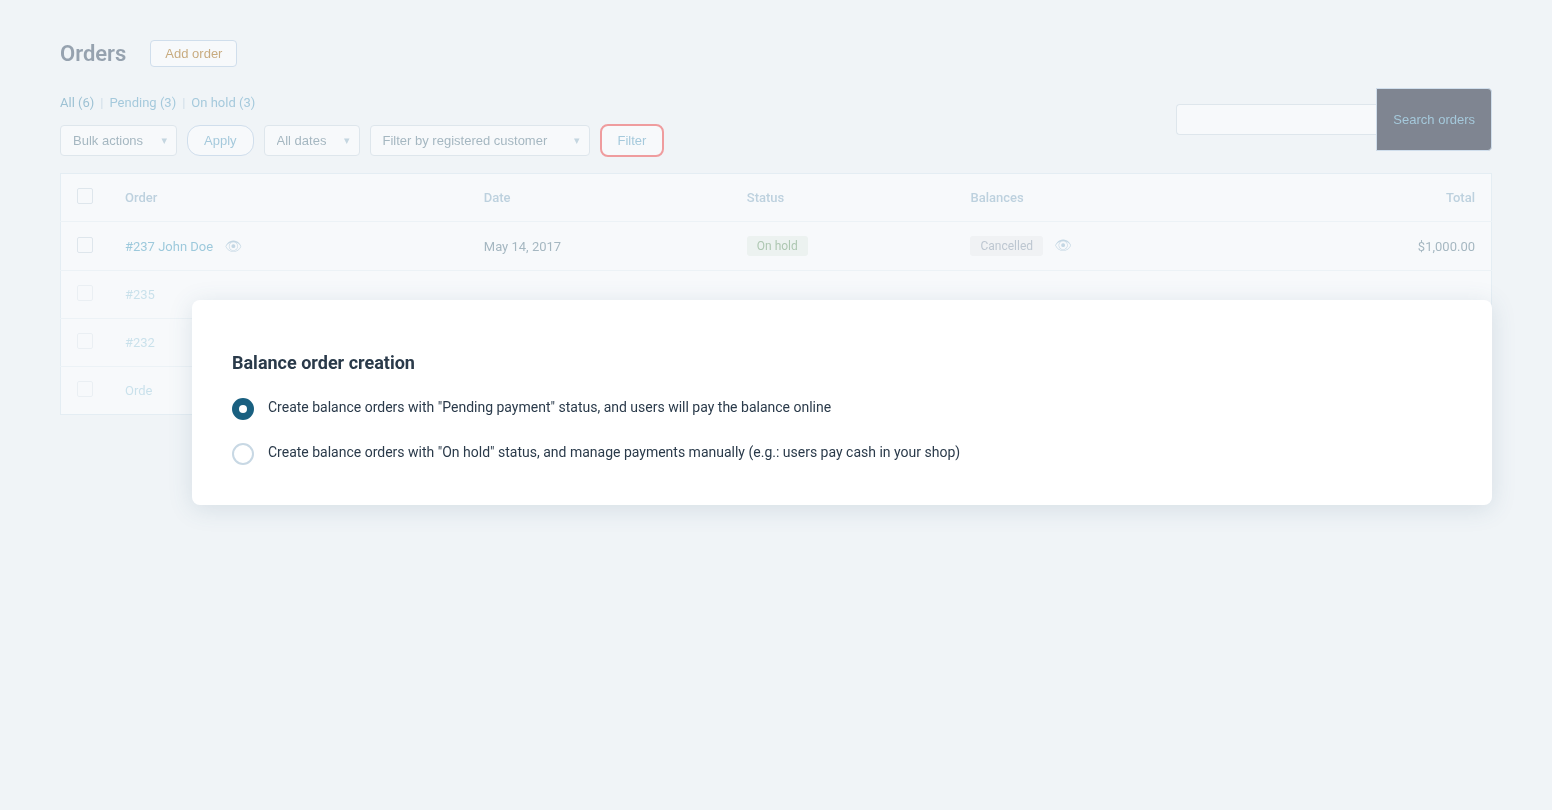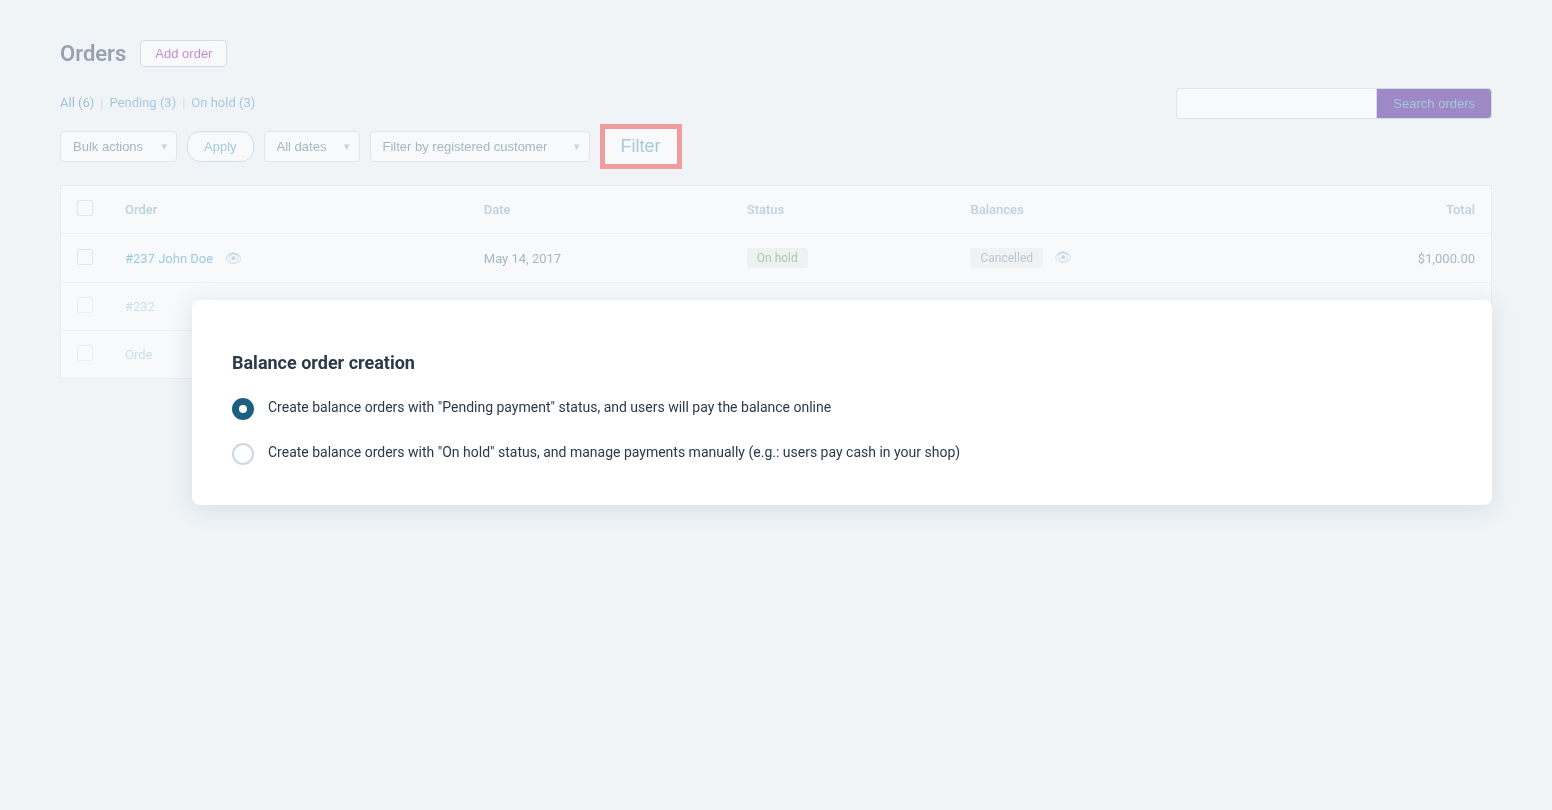--- a/index.html
+++ b/index.html
@@ -15,34 +15,34 @@
     .page-wrapper {
       padding: 40px 60px;
       flex: 1;
       position: relative;
     }
 
     
     .page-header {
       display: flex;
       align-items: center;
-      gap: 14px;
+      gap: 24px;
       margin-bottom: 18px;
     }
 
     .page-title {
       font-size: 22px;
       font-weight: 600;
       color: #3d5166;
     }
 
     .add-order-btn {
       border: 1px solid #b0c8e0;
       background: white;
-      color: #a21caf;
+      color: #a16207;
       border-radius: 4px;
       padding: 5px 14px;
       font-size: 13px;
       cursor: pointer;
     }
 
     
     .filter-tabs {
       display: flex;
       align-items: center;
@@ -86,24 +86,24 @@
       padding: 7px 12px;
       font-size: 13px;
       color: #5a7a8a;
       outline: none;
       width: 200px;
       background: white;
     }
 
     .search-btn {
       border: 1px solid #b0c8e0;
-      background: #4c1d95;
+      background: #0f172a;
       color: #5a9fc0;
       border-radius: 0 4px 4px 0;
-      padding: 7px 16px;
+      padding: 23px 16px;
       font-size: 13px;
       cursor: pointer;
     }
 
     
     .action-row {
       display: flex;
       align-items: center;
       gap: 10px;
       margin-bottom: 16px;
@@ -139,26 +139,26 @@
       border: 1px solid #b0c8e0;
       background: white;
       color: #5a9fc0;
       border-radius: 13px;
       padding: 7px 16px;
       font-size: 13px;
       cursor: pointer;
     }
 
     .filter-btn {
-      border: 5px solid #ef4444;
+      border: 2px solid #ef4444;
       background: white;
       color: #5a9fc0;
-      border-radius: 0;
+      border-radius: 8px;
       padding: 7px 16px;
-      font-size: 18px;
+      font-size: 13px;
       cursor: pointer;
     }
 
     
     .orders-table {
       background: white;
       border: 1px solid #d8e6ee;
       border-radius: 4px;
       width: 100%;
       border-collapse: collapse;
@@ -387,20 +387,32 @@
         <td>
           <span class="status-badge status-onhold">On hold</span>
         </td>
         <td>
           <span class="status-badge status-cancelled">Cancelled</span>
           <span class="eye-icon" style="margin-left:8px;">👁</span>
         </td>
         <td class="total-amount">$1,000.00</td>
       </tr>
 
+      <tr class="table-row-faded">
+        <td class="checkbox-cell">
+          <input type="checkbox" class="checkbox" style="">
+        </td>
+        <td>
+          <a class="order-link">#235</a>
+        </td>
+        <td></td>
+        <td></td>
+        <td></td>
+        <td></td>
+      </tr>
 
       <tr class="table-row-faded">
         <td class="checkbox-cell">
           <input type="checkbox" class="checkbox" style="">
         </td>
         <td>
           <a class="order-link">#232</a>
         </td>
         <td></td>
         <td></td>

